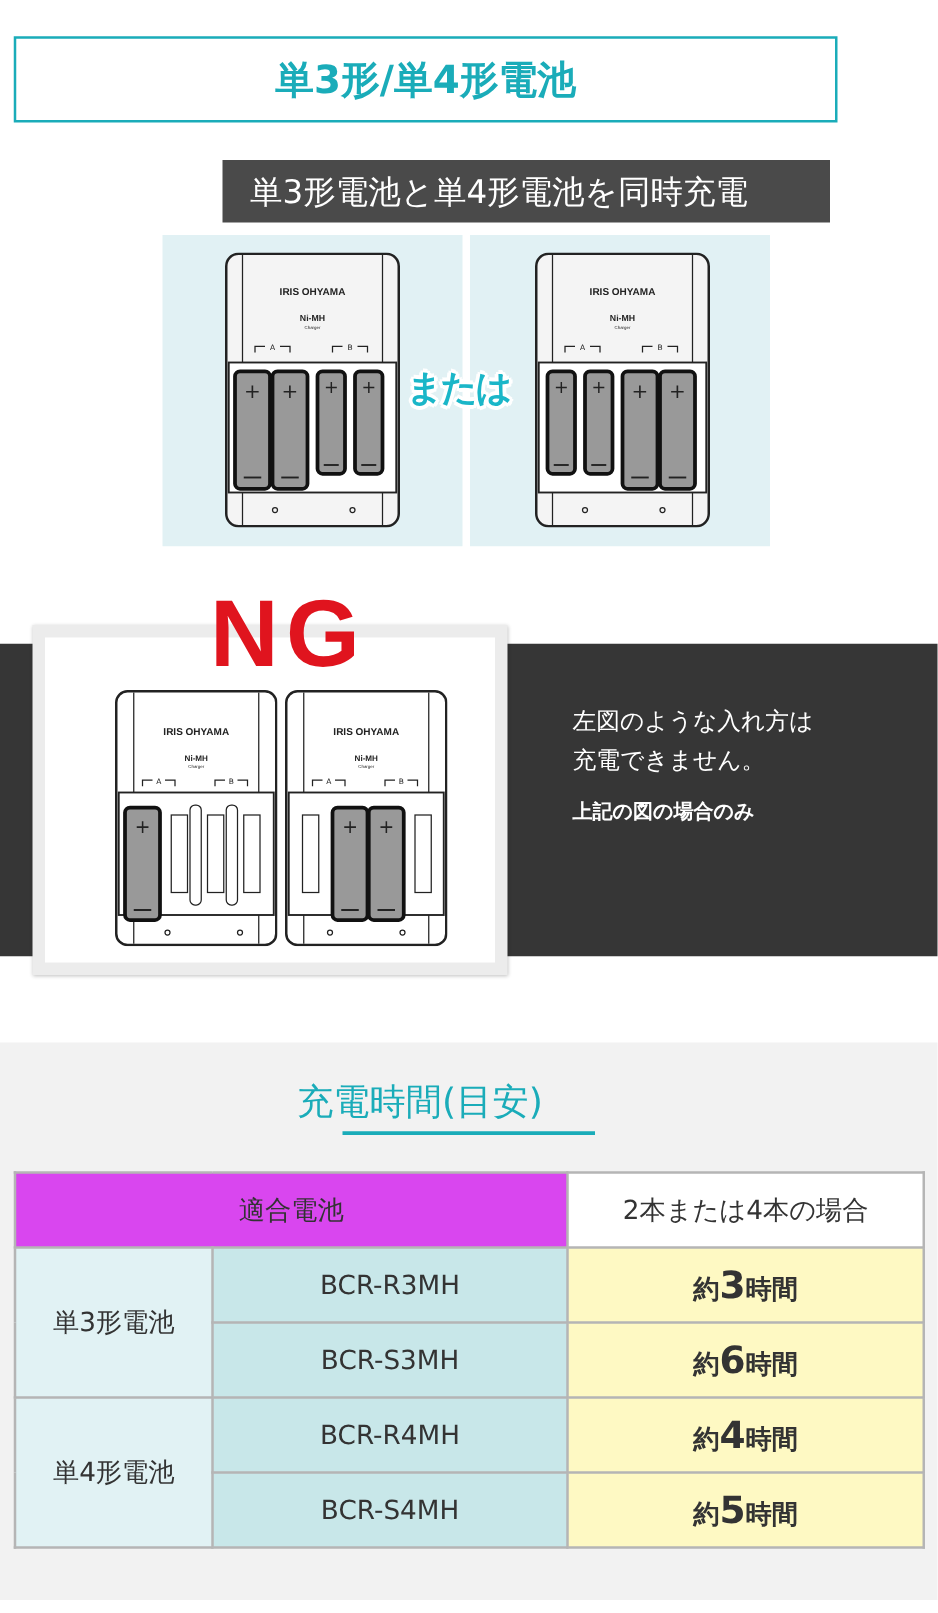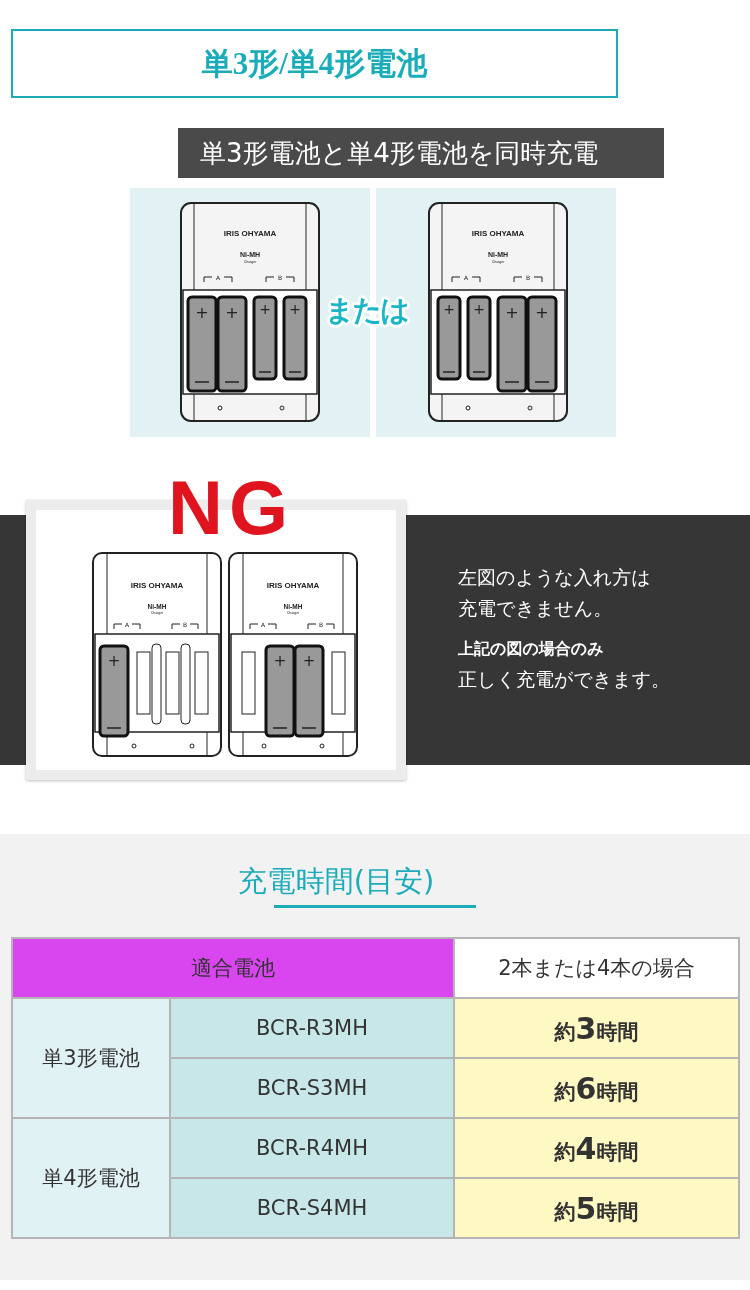--- a/index.html
+++ b/index.html
@@ -1,18 +1,18 @@
 <!DOCTYPE html>
 <html><head>
 <meta charset="utf-8">
 <style>
   * { box-sizing: border-box; margin: 0; padding: 0; }
   body { width: 750px; height: 1290px; background: #ffffff; font-family: "DejaVu Sans", "Liberation Sans", sans-serif; position: relative; overflow: hidden; color: #333; }
 
-  .title-box { position: absolute; left: 11px; top: 29px; width: 607px; height: 69px; border: 2px solid #1aacb9; display: flex; align-items: center; justify-content: center; font-family: Liberation Serif, serif; }
+  .title-box { position: absolute; left: 11px; top: 29px; width: 659px; height: 69px; border: 2px solid #1aacb9; display: flex; align-items: center; justify-content: center; }
   .title-box span { color: #1aacb9; font-size: 31px; font-weight: bold; letter-spacing: 0px; }
 
   .sub-banner { position: absolute; left: 133px; top: 128px; width: 486px; height: 50px; background: #4a4a4a; color: #fff; display: flex; align-items: center; padding-left: 22px; font-size: 26px; margin-left: 45px; }
 
   .panel { position: absolute; top: 188px; height: 249px; background: #e1f1f4; }
   .panel.left { left: 130px; width: 240px; }
   .panel.right { left: 376px; width: 240px; }
 
   .charger { position: absolute; }
   .charger svg { display: block; }
@@ -171,21 +171,20 @@
     <circle cx="94" cy="194" r="2" fill="none" stroke="#222"></circle>
   </svg>
 </div>
 
 <div class="ng-label">NG</div>
 
 <div class="ng-text">
   <div class="l1">左図のような入れ方は</div>
   <div class="l1">充電できません。</div>
   <div class="l2">上記の図の場合のみ</div>
-  <div class="l3">正しく充電ができます。</div>
 </div>
 
 <div class="gray-section"></div>
 <div class="sec-title">充電時間(目安)</div>
 <div class="sec-underline"></div>
 
 <table class="times">
   <tbody>
       <tr>
     <td class="hdr-left" colspan="2">適合電池</td>

